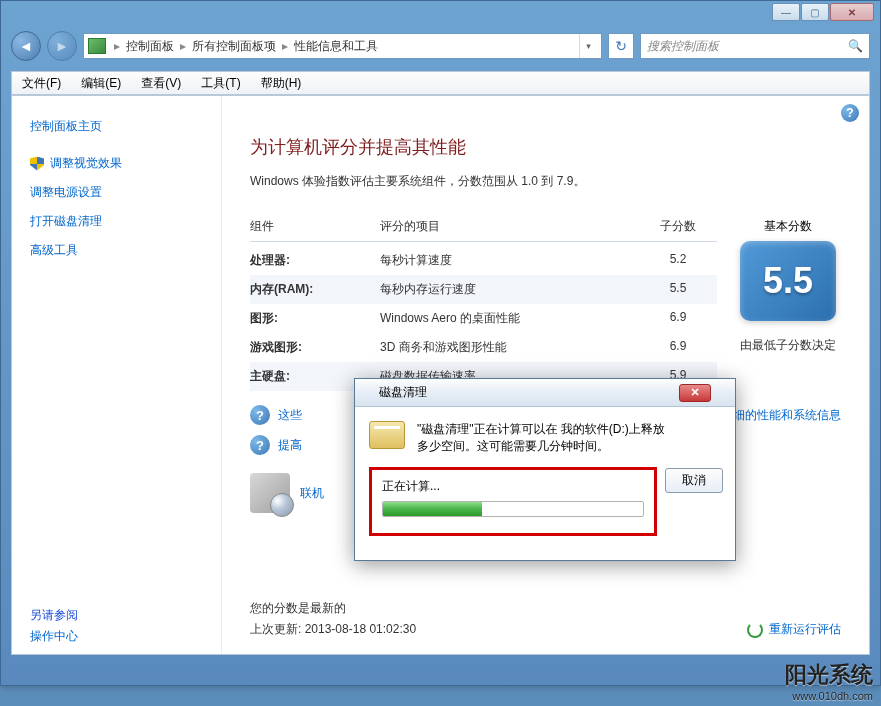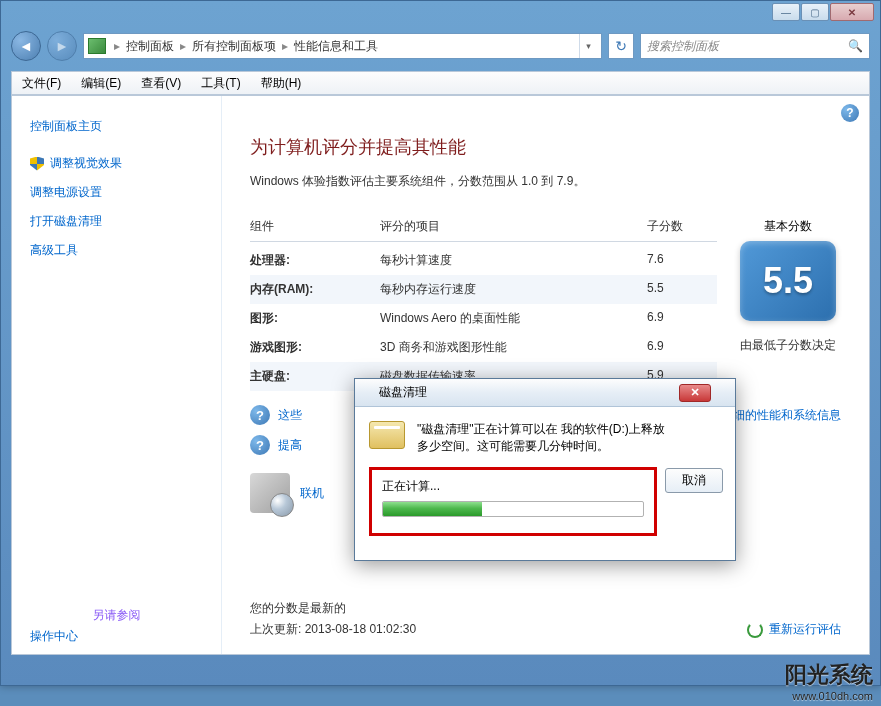--- a/index.html
+++ b/index.html
@@ -28,36 +28,36 @@
 .menu-bar { position: absolute; top: 70px; left: 10px; right: 10px; height: 24px; background: linear-gradient(180deg, #fdfdfd, #eef2f6); border: 1px solid #b9c8d9; display: flex; align-items: center; font-size: 12px; }
 .menu-bar .mi { padding: 0 10px; cursor: pointer; }
 
 
 .content { position: absolute; top: 94px; left: 10px; right: 10px; bottom: 30px; background: #fff; border: 1px solid #b9c8d9; display: flex; }
 .sidebar { width: 210px; border-right: 1px solid #e5eef7; padding: 18px 18px; background: #fff; }
 .sidebar .link { display: block; color: #0066cc; font-size: 12px; padding: 4px 0 8px 0; cursor: pointer; }
 .sidebar .link.with-icon { display: flex; align-items: center; gap: 6px; margin-top: 8px; }
 .sidebar .shield { width: 14px; height: 14px; display: inline-block; position: relative; }
 .sidebar .shield::before { content: ""; position: absolute; inset: 0; background: conic-gradient(#3d78b5 0 90deg, #f0c000 90deg 180deg, #3d78b5 180deg 270deg, #f0c000 270deg 360deg); clip-path: polygon(50% 0, 100% 15%, 100% 60%, 50% 100%, 0 60%, 0 15%); }
-.sidebar .see-also { margin-top: 340px; color: #8b5cf6; font-size: 12px; text-align: center; }
+.sidebar .see-also { margin-top: 340px; color: #1d4ed8; font-size: 12px; }
 
 .main { flex: 1; padding: 22px 28px 18px 28px; position: relative; }
 .main h1 { font-size: 18px; color: #7f1d1d; font-weight: normal; margin-bottom: 14px; margin-top: 17px; }
 .main .desc { font-size: 12px; color: #333; margin-bottom: 28px; }
 
 
 .score-area { display: flex; gap: 18px; }
 .score-table { flex: 1; font-size: 12px; }
 .score-table .header { display: flex; border-bottom: 1px solid #d0d8e2; padding-bottom: 6px; margin-bottom: 4px; color: #333; }
 .score-table .row { display: flex; padding: 6px 0; color: #333; }
 .score-table .row.alt { background: #f2f6fb; }
 .score-table .c1 { width: 130px; font-weight: bold; }
 .score-table .header .c1 { font-weight: normal; }
 .score-table .c2 { flex: 1; }
-.score-table .c3 { width: 70px; text-align: left; padding-right: 8px; }
+.score-table .c3 { width: 70px; text-align: center; padding-right: 8px; }
 .score-badge { width: 106px; text-align: center; }
 .score-badge .big { width: 96px; height: 80px; margin: 0 auto; background: linear-gradient(135deg, #5199d8, #2c6fae); border-radius: 10px; display: flex; align-items: center; justify-content: center; color: #fff; font-size: 36px; font-weight: bold; text-shadow: 0 2px 3px rgba(0,0,0,0.3); box-shadow: inset 0 2px 6px rgba(255,255,255,0.3), 0 2px 6px rgba(0,0,0,0.2); }
 .score-badge .caption { font-size: 12px; color: #333; margin-top: 16px; }
 
 .help-links { margin-top: 14px; }
 .help-links .hl { display: flex; align-items: center; gap: 8px; font-size: 12px; margin-bottom: 10px; }
 .help-links .q { width: 20px; height: 20px; border-radius: 50%; background: radial-gradient(circle at 30% 30%, #7db8ea, #3d78b5); color: #fff; display: flex; align-items: center; justify-content: center; font-weight: bold; font-size: 13px; }
 .help-links .link-text { color: #0066cc; cursor: pointer; }
 .help-links .link-text.right { margin-left: auto; }
 
@@ -153,21 +153,21 @@
       <div class="score-area">
         <div class="score-table">
           <div class="header">
             <div class="c1">组件</div>
             <div class="c2">评分的项目</div>
             <div class="c3">子分数</div>
           </div>
           <div class="row">
             <div class="c1">处理器:</div>
             <div class="c2">每秒计算速度</div>
-            <div class="c3">7.6</div>
+            <div class="c3">5.2</div>
           </div>
           <div class="row alt">
             <div class="c1">内存(RAM):</div>
             <div class="c2">每秒内存运行速度</div>
             <div class="c3">5.5</div>
           </div>
           <div class="row">
             <div class="c1">图形:</div>
             <div class="c2">Windows Aero 的桌面性能</div>
             <div class="c3">6.9</div>

